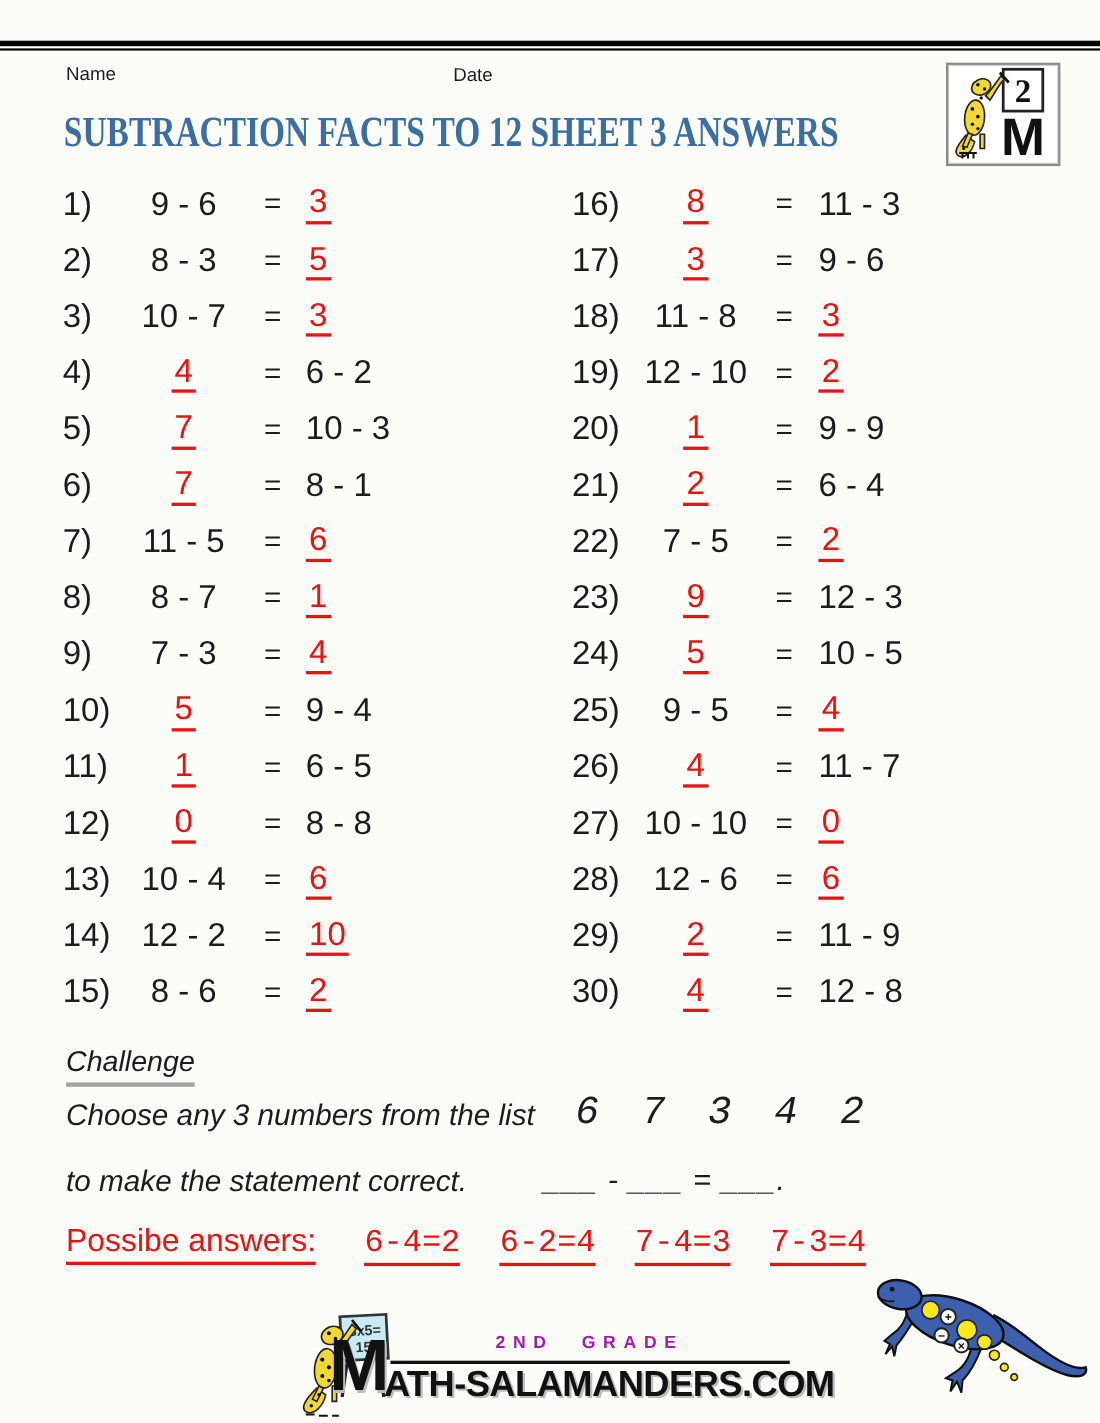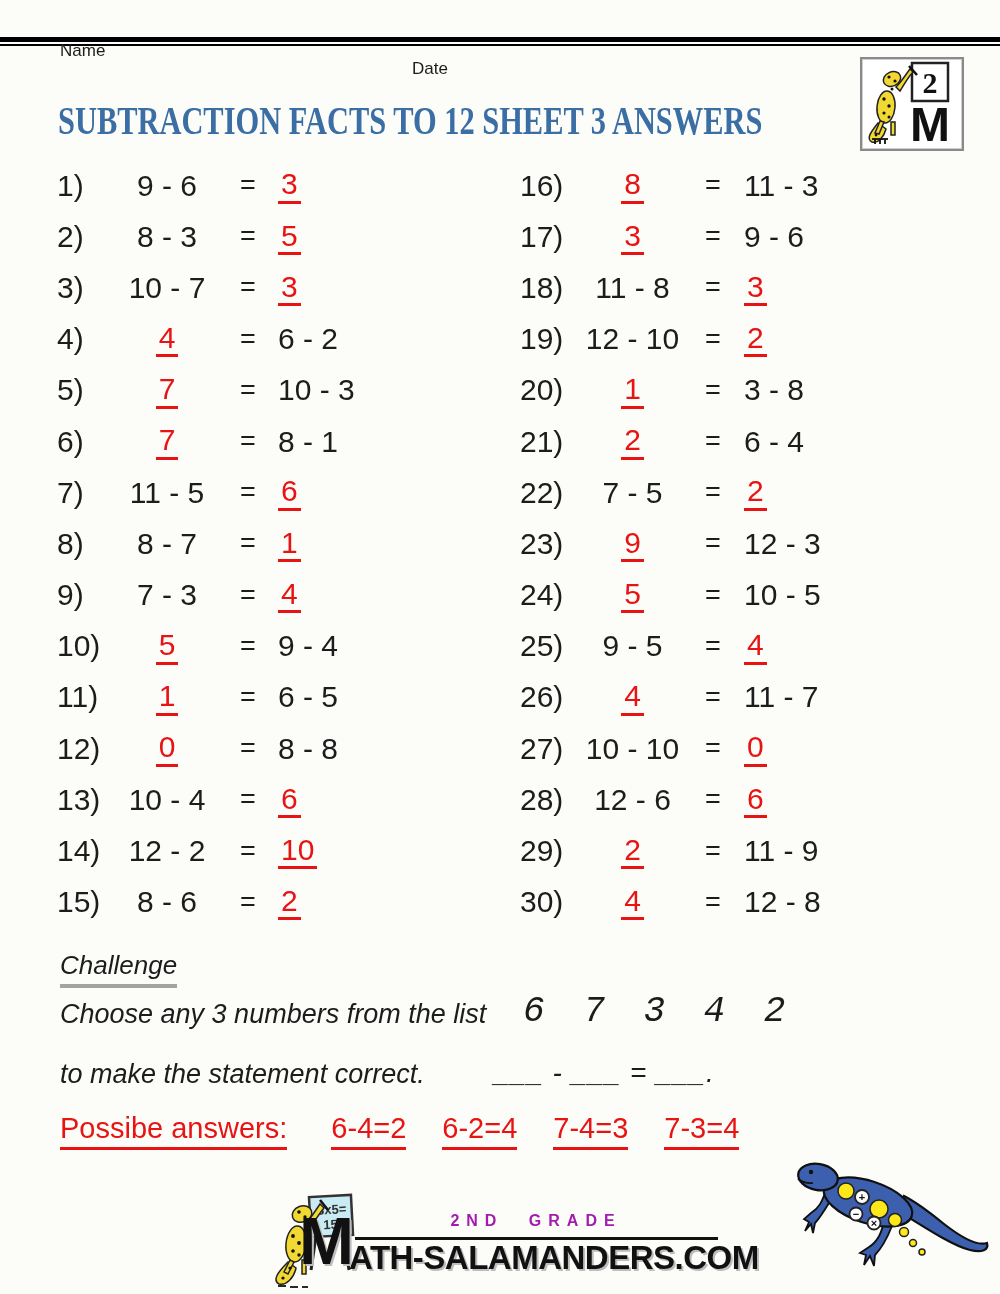--- a/index.html
+++ b/index.html
@@ -5,21 +5,21 @@
   :root{ --answer-red:#e81313; --title-blue:#3a6ea5; --ink:#1c1c1c; }
   html,body{margin:0;padding:0;}
   body{
     width:1000px;height:1294px;position:relative;background:#fcfdf9;
     font-family:"Liberation Sans",sans-serif;color:var(--ink);overflow:hidden;
   }
   .abs{position:absolute;}
   
   #top-rule{left:0;top:37px;width:1000px;height:2px;border-top:5px solid #000;border-bottom:2px solid #000;background:#fff;}
   
-  #name-label{left:60px;top:41px;font-size:17px;}
+  #name-label{left:60px;top:58px;font-size:17px;}
   #date-label{left:412px;top:59px;font-size:17px;}
   #page-title{
     left:58px;top:98px;font-family:"Liberation Serif",serif;font-weight:bold;
     font-size:39px;color:var(--title-blue);white-space:nowrap;
     transform:scaleX(.78);transform-origin:left top;
   }
   
   #logo-box{left:860px;top:57px;width:100px;height:90px;background:#fff;border:2px solid #8a8a8a;box-shadow:inset 0 0 0 1px #cfcfcf;}
   #logo-box svg{position:absolute;left:0;top:0;}
   
@@ -36,21 +36,21 @@
   #col-left .c2{padding-left:6px;}
   .answer{color:var(--answer-red);display:inline-block;border-bottom:3px solid currentColor;padding:0 3px 1px 3px;line-height:1.05;}
   #challenge-heading{left:60px;top:950px;font-size:26px;font-style:italic;}
   #challenge-heading span{display:inline-block;border-bottom:4px solid #a3a3a3;padding-bottom:3px;}
   #challenge-line1{left:60px;top:999px;font-size:27px;font-style:italic;}
   #challenge-numbers{left:523px;top:991px;font-size:36px;font-style:italic;word-spacing:17px;font-family:Liberation Mono, monospace;}
   #challenge-line2{left:60px;top:1059px;font-size:27px;font-style:italic;}
   #challenge-blanks{left:494px;top:1057px;font-size:28px;font-style:italic;letter-spacing:1px;}
   #possible-answers{left:60px;top:1112px;font-size:29px;color:var(--answer-red);white-space:nowrap;}
   #possible-answers .ans-label{display:inline-block;border-bottom:3px solid currentColor;padding-bottom:2px;}
-  #possible-answers .ans-eq{display:inline-block;border-bottom:3px solid currentColor;padding-bottom:2px;margin-left:36px;}
+  #possible-answers .ans-eq{display:inline-block;border-bottom:3px solid currentColor;padding-bottom:2px;margin-left:36px;font-family:Liberation Mono, monospace;}
   #possible-answers .ans-eq:first-of-type{margin-left:14px;}
   
   #footer-sala-svg{left:270px;top:1190px;}
   #footer-m{left:299px;top:1208px;font-size:66px;font-weight:900;line-height:1;color:#111;text-shadow:2px 2px 0 #bdbdbd;}
   #footer-grade{left:352px;top:1212px;width:368px;text-align:center;font-size:16px;font-weight:700;letter-spacing:7px;word-spacing:14px;color:#a21caf;}
   #footer-line{left:355px;top:1237px;width:363px;height:2.5px;background:#111;}
   #footer-site{left:349px;top:1239px;font-size:33px;font-weight:800;letter-spacing:-0.5px;color:#111;text-shadow:2px 2px 0 #bdbdbd;white-space:nowrap;}
   #gecko-svg{left:782px;top:1146px;}
 </style>
 </head>
@@ -210,21 +210,21 @@
     <div class="prob-row">
       <span class="pnum">19)</span>
       <span class="c1">12 - 10</span>
       <span class="peq">=</span>
       <span class="c2"><span class="answer">2</span></span>
     </div>
     <div class="prob-row">
       <span class="pnum">20)</span>
       <span class="c1"><span class="answer">1</span></span>
       <span class="peq">=</span>
-      <span class="c2">3 - 8</span>
+      <span class="c2">9 - 9</span>
     </div>
     <div class="prob-row">
       <span class="pnum">21)</span>
       <span class="c1"><span class="answer">2</span></span>
       <span class="peq">=</span>
       <span class="c2">6 - 4</span>
     </div>
     <div class="prob-row">
       <span class="pnum">22)</span>
       <span class="c1">7 - 5</span>

